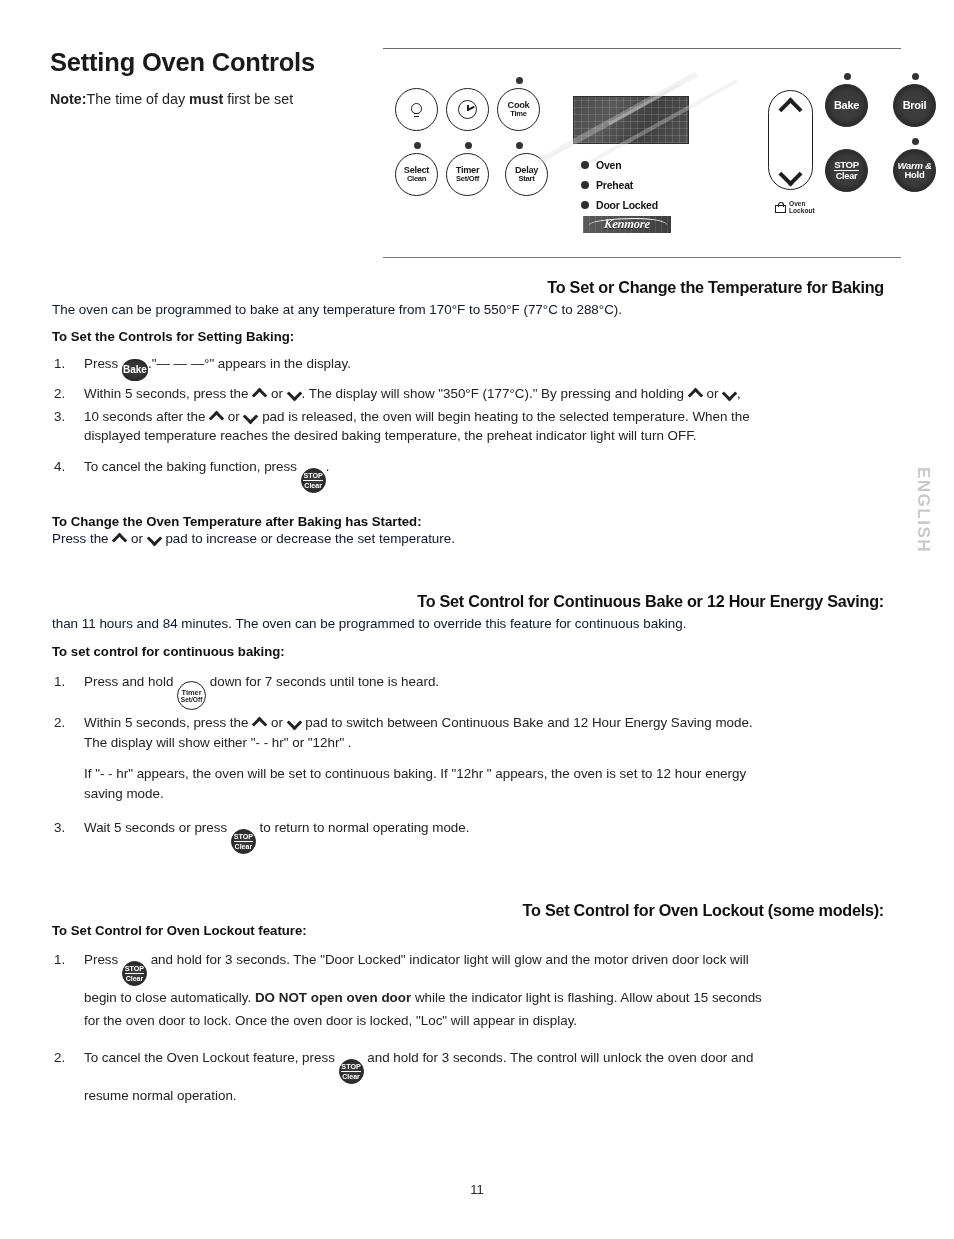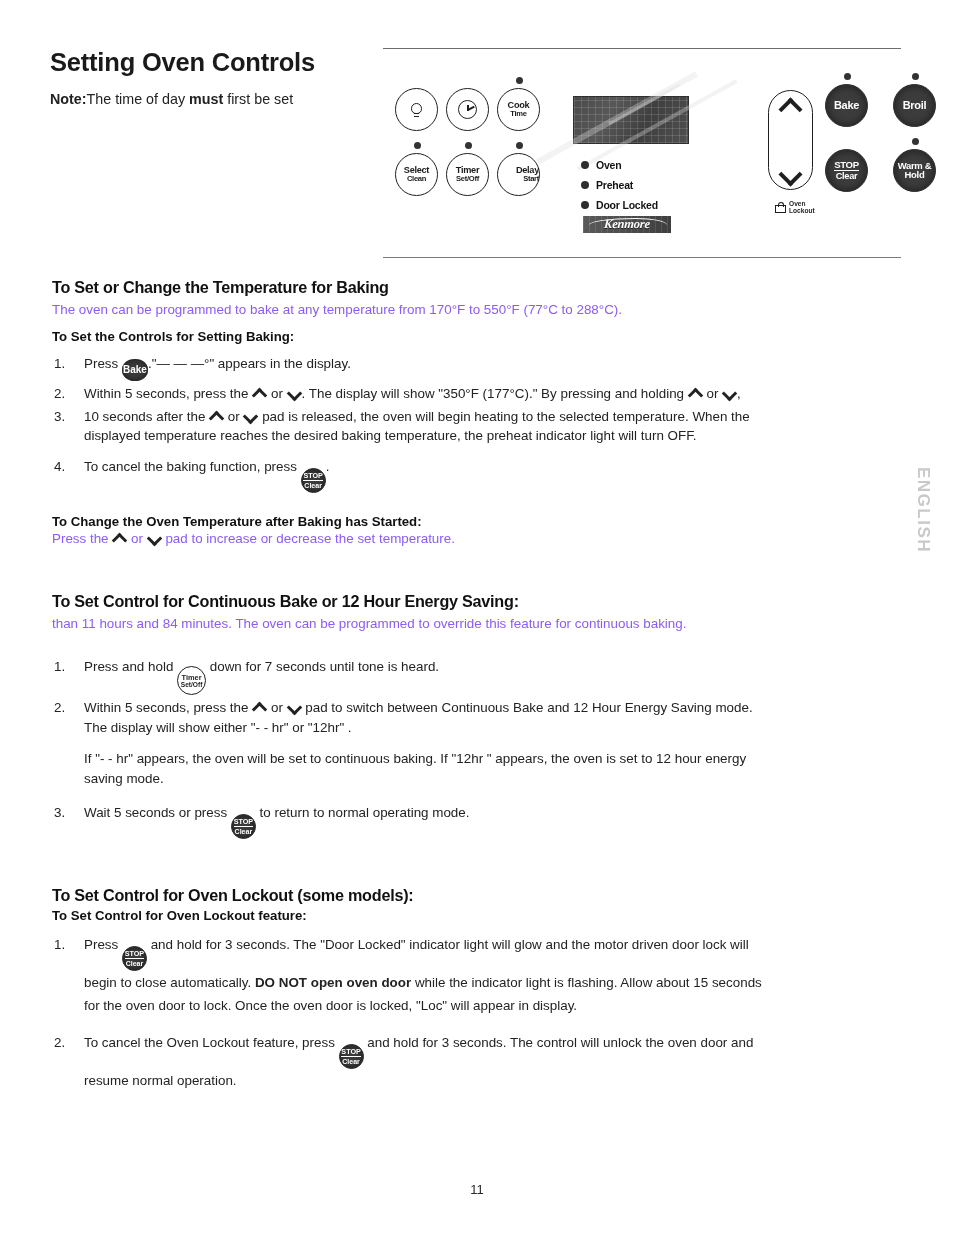--- a/index.html
+++ b/index.html
@@ -325,31 +325,32 @@
     left: 52px;
     top: 278px;
     width: 832px;
   }
   h2.sec {
     font-size: 16.2px;
     font-weight: bold;
     letter-spacing: -0.25px;
     margin: 0 0 3px 0;
     color: #111;
+    text-align: right;
   }
   h3.sub {
     font-size: 13.2px;
     font-weight: bold;
     margin: 0;
     color: #111;
   }
   p.body, li.body {
     font-size: 13.4px;
     line-height: 1.43;
-    color: #8b5cf6;
+    color: #0f172a;
     margin: 0;
   }
   .gap-s { height: 10px; }
   .gap-m { height: 18px; }
   .gap-xl { height: 44px; }
 
   ol.steps {
     list-style: none;
     margin: 0;
     padding: 0;
@@ -511,21 +512,21 @@
           <span class="l2">Clean</span>
         </div>
 
         <div class="led" style="left:70px;  top:54px;"></div>
         <div class="pad" style="left:51px;  top:65px;">
           <span class="l1">Timer</span>
           <span class="l2">Set/Off</span>
         </div>
 
         <div class="led" style="left:121px; top:54px;"></div>
-        <div class="pad" style="left:102px; top:65px;align-items:flex-end;">
+        <div class="pad" style="left:110px; top:65px;">
           <span class="l1">Delay</span>
           <span class="l2">Start</span>
         </div>
       </div>
 
       <div class="display-window">
         <span class="sheen" style="left:-48px; top:18px;"></span>
         <span class="sheen" style="left:-8px;  top:26px; height:4px;"></span>
         <span class="sheen" style="left:30px;  top:6px;  height:3px; width:70%;"></span>
       </div>
@@ -567,21 +568,21 @@
           <span class="l1">Broil</span>
         </div>
 
         <div class="pad dark stop" style="left:57px; top:65px;">
           <span class="l1">STOP</span>
           <span class="l2">Clear</span>
         </div>
 
         <div class="led" style="left:144px; top:54px;"></div>
         <div class="pad dark" style="left:125px; top:65px;">
-          <span class="l1" style="font-size:9.5px;">Warm &amp;</span>
+          <span class="l1" style="font-size:9.5px;font-style:italic;">Warm &amp;</span>
           <span class="l2" style="font-size:9.5px;">Hold</span>
         </div>
       </div>
 
       <div class="lockout-mark">
         <span class="lock-glyph">
           <span class="shackle"></span>
             <span class="body"></span>
         </span>
         <span class="lockout-text">
@@ -627,20 +628,21 @@
     <h3 class="sub">To Change the Oven Temperature after Baking has Started:</h3>
     <p class="body">
       <span>Press the </span><span class="iarrow up"></span><span> or </span><span class="iarrow down"></span><span> pad to increase or decrease the set temperature.</span>
     </p>
 
     <div class="gap-xl"></div>
 
     <h2 class="sec">To Set Control for Continuous Bake or 12 Hour Energy Saving:</h2>
     <p class="body">than 11 hours and 84 minutes. The oven can be programmed to override this feature for continuous baking.</p>
     <div class="gap-s"></div>
+    <h3 class="sub">To set control for continuous baking:</h3>
     <div class="gap-s"></div>
 
     <ol class="steps">
       <li style="line-height:1.9;">
         <span class="num">1.</span>
         <span>Press and hold </span><span class="ioval">
             <span class="a">Timer</span>
             <span class="b">Set/Off</span>
           </span><span> down for 7 seconds until tone is heard.</span>
       </li>

